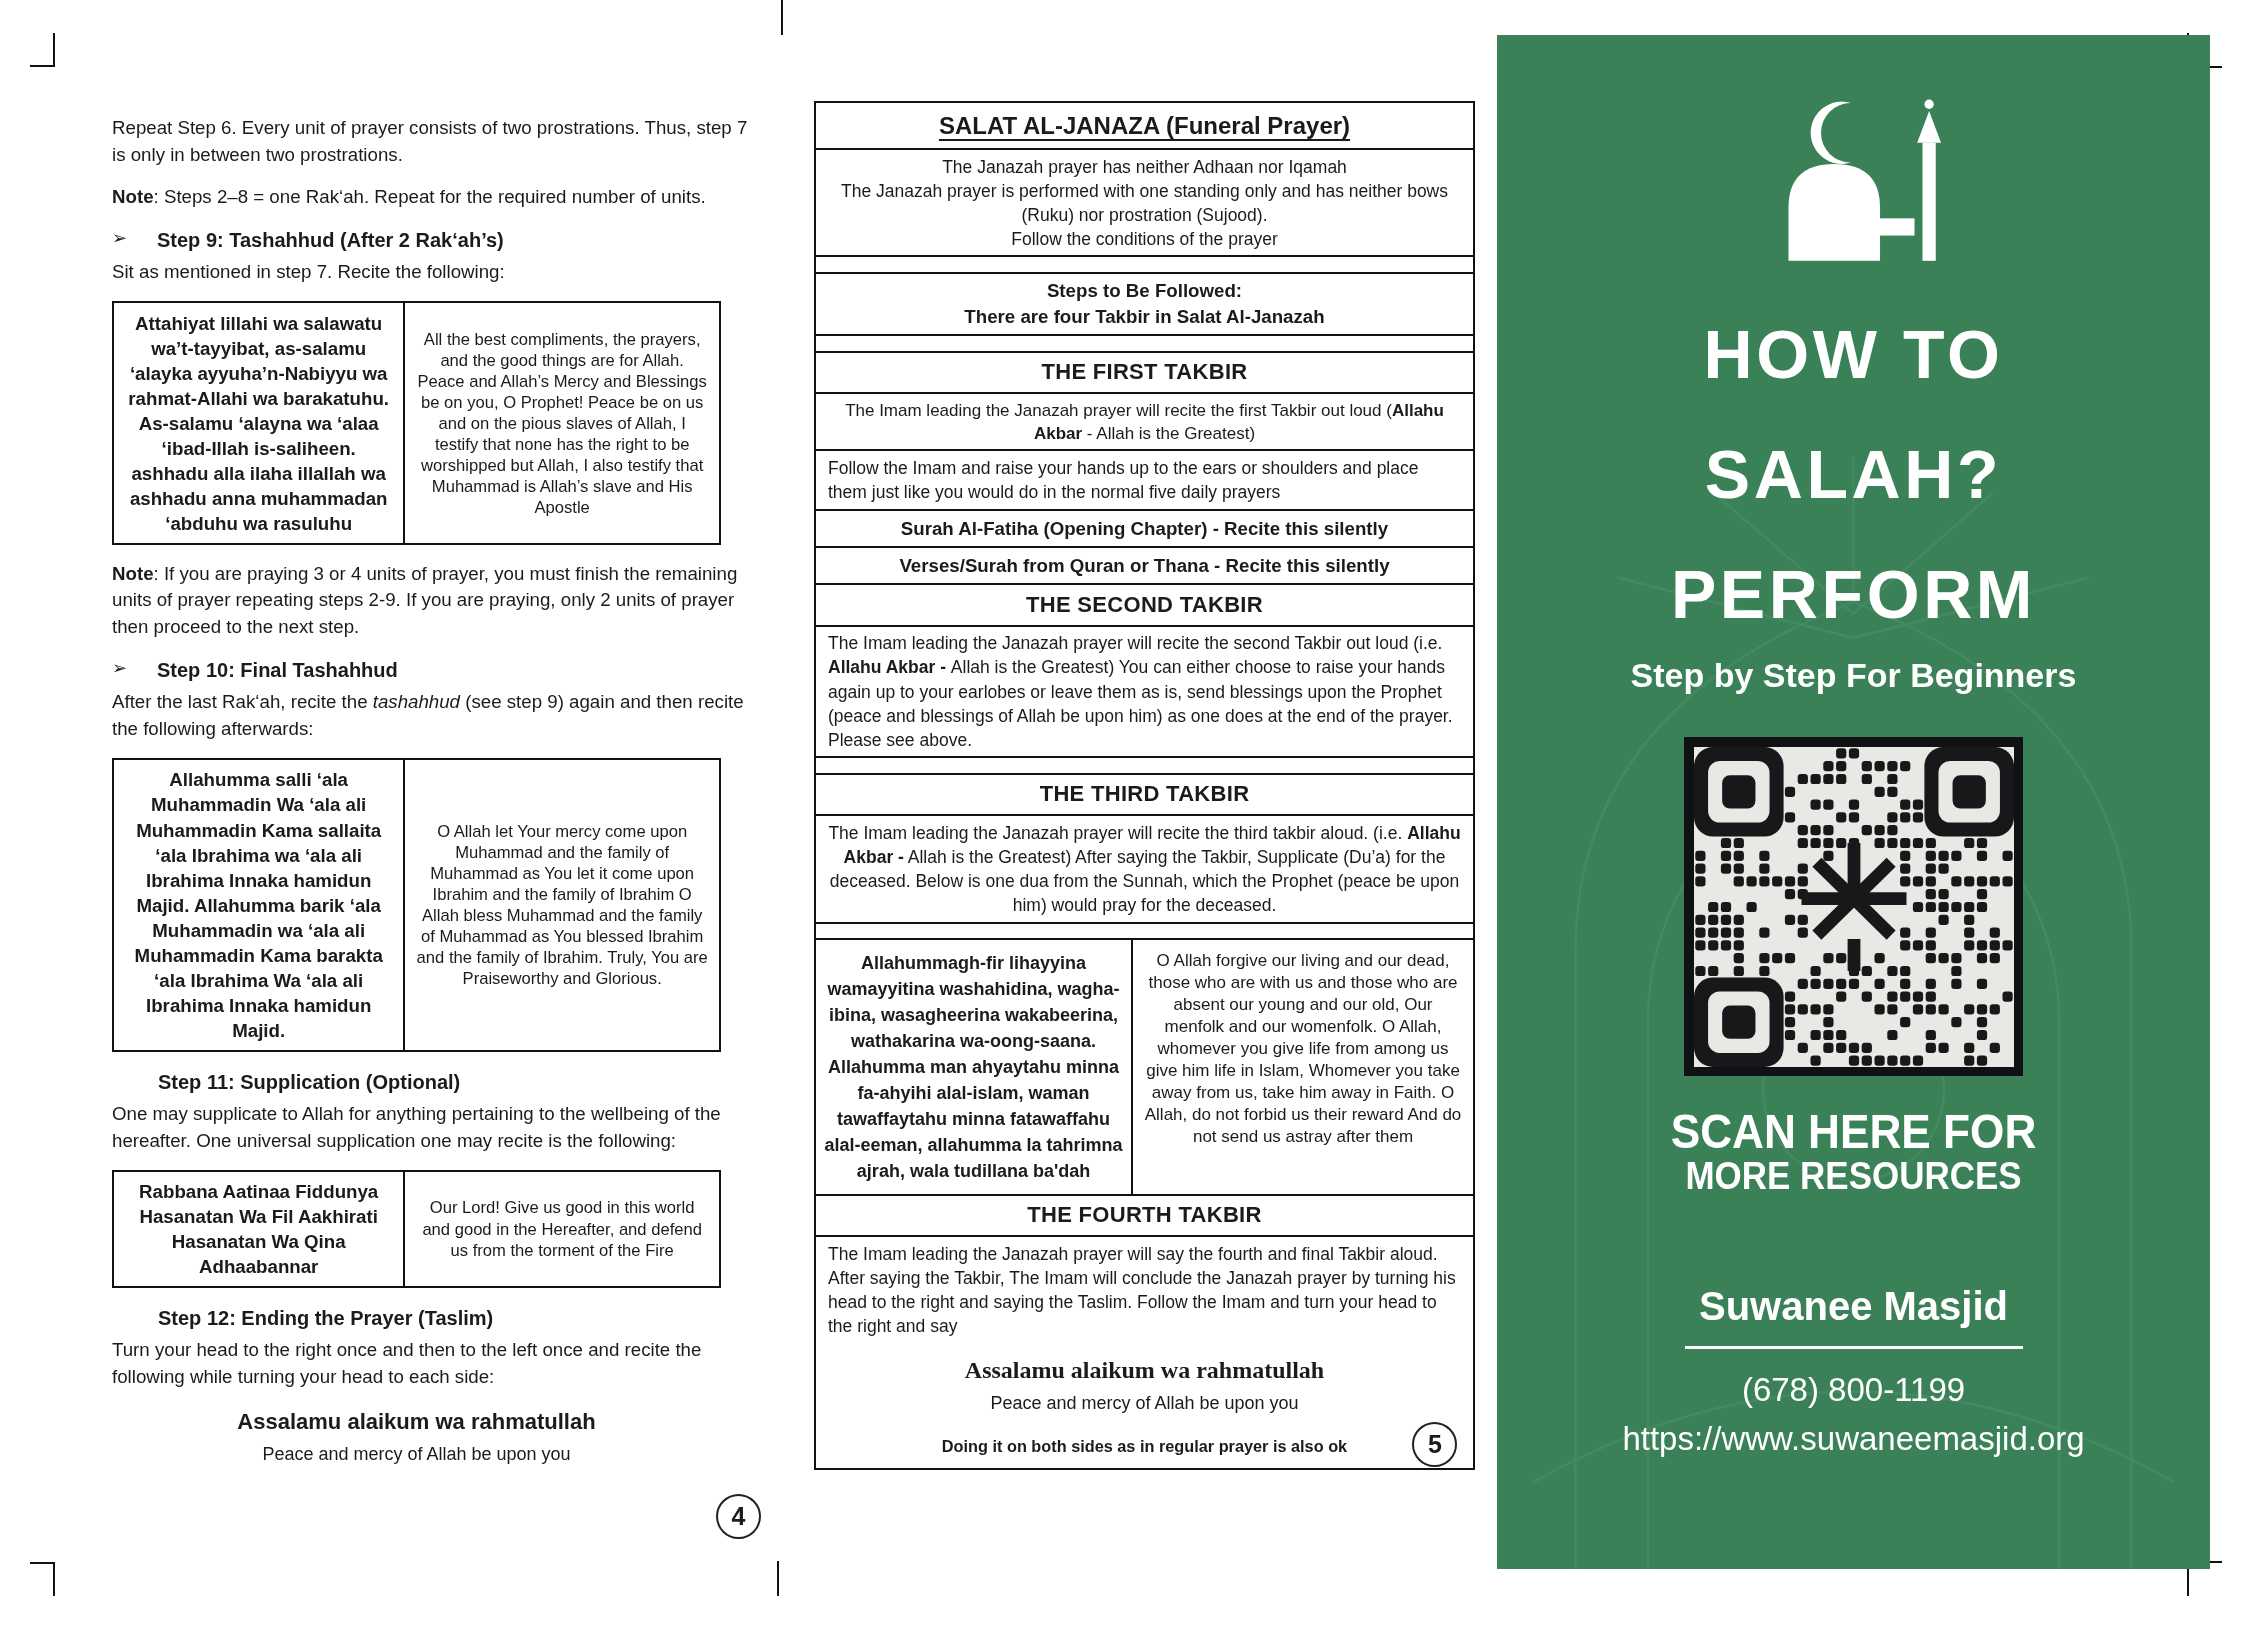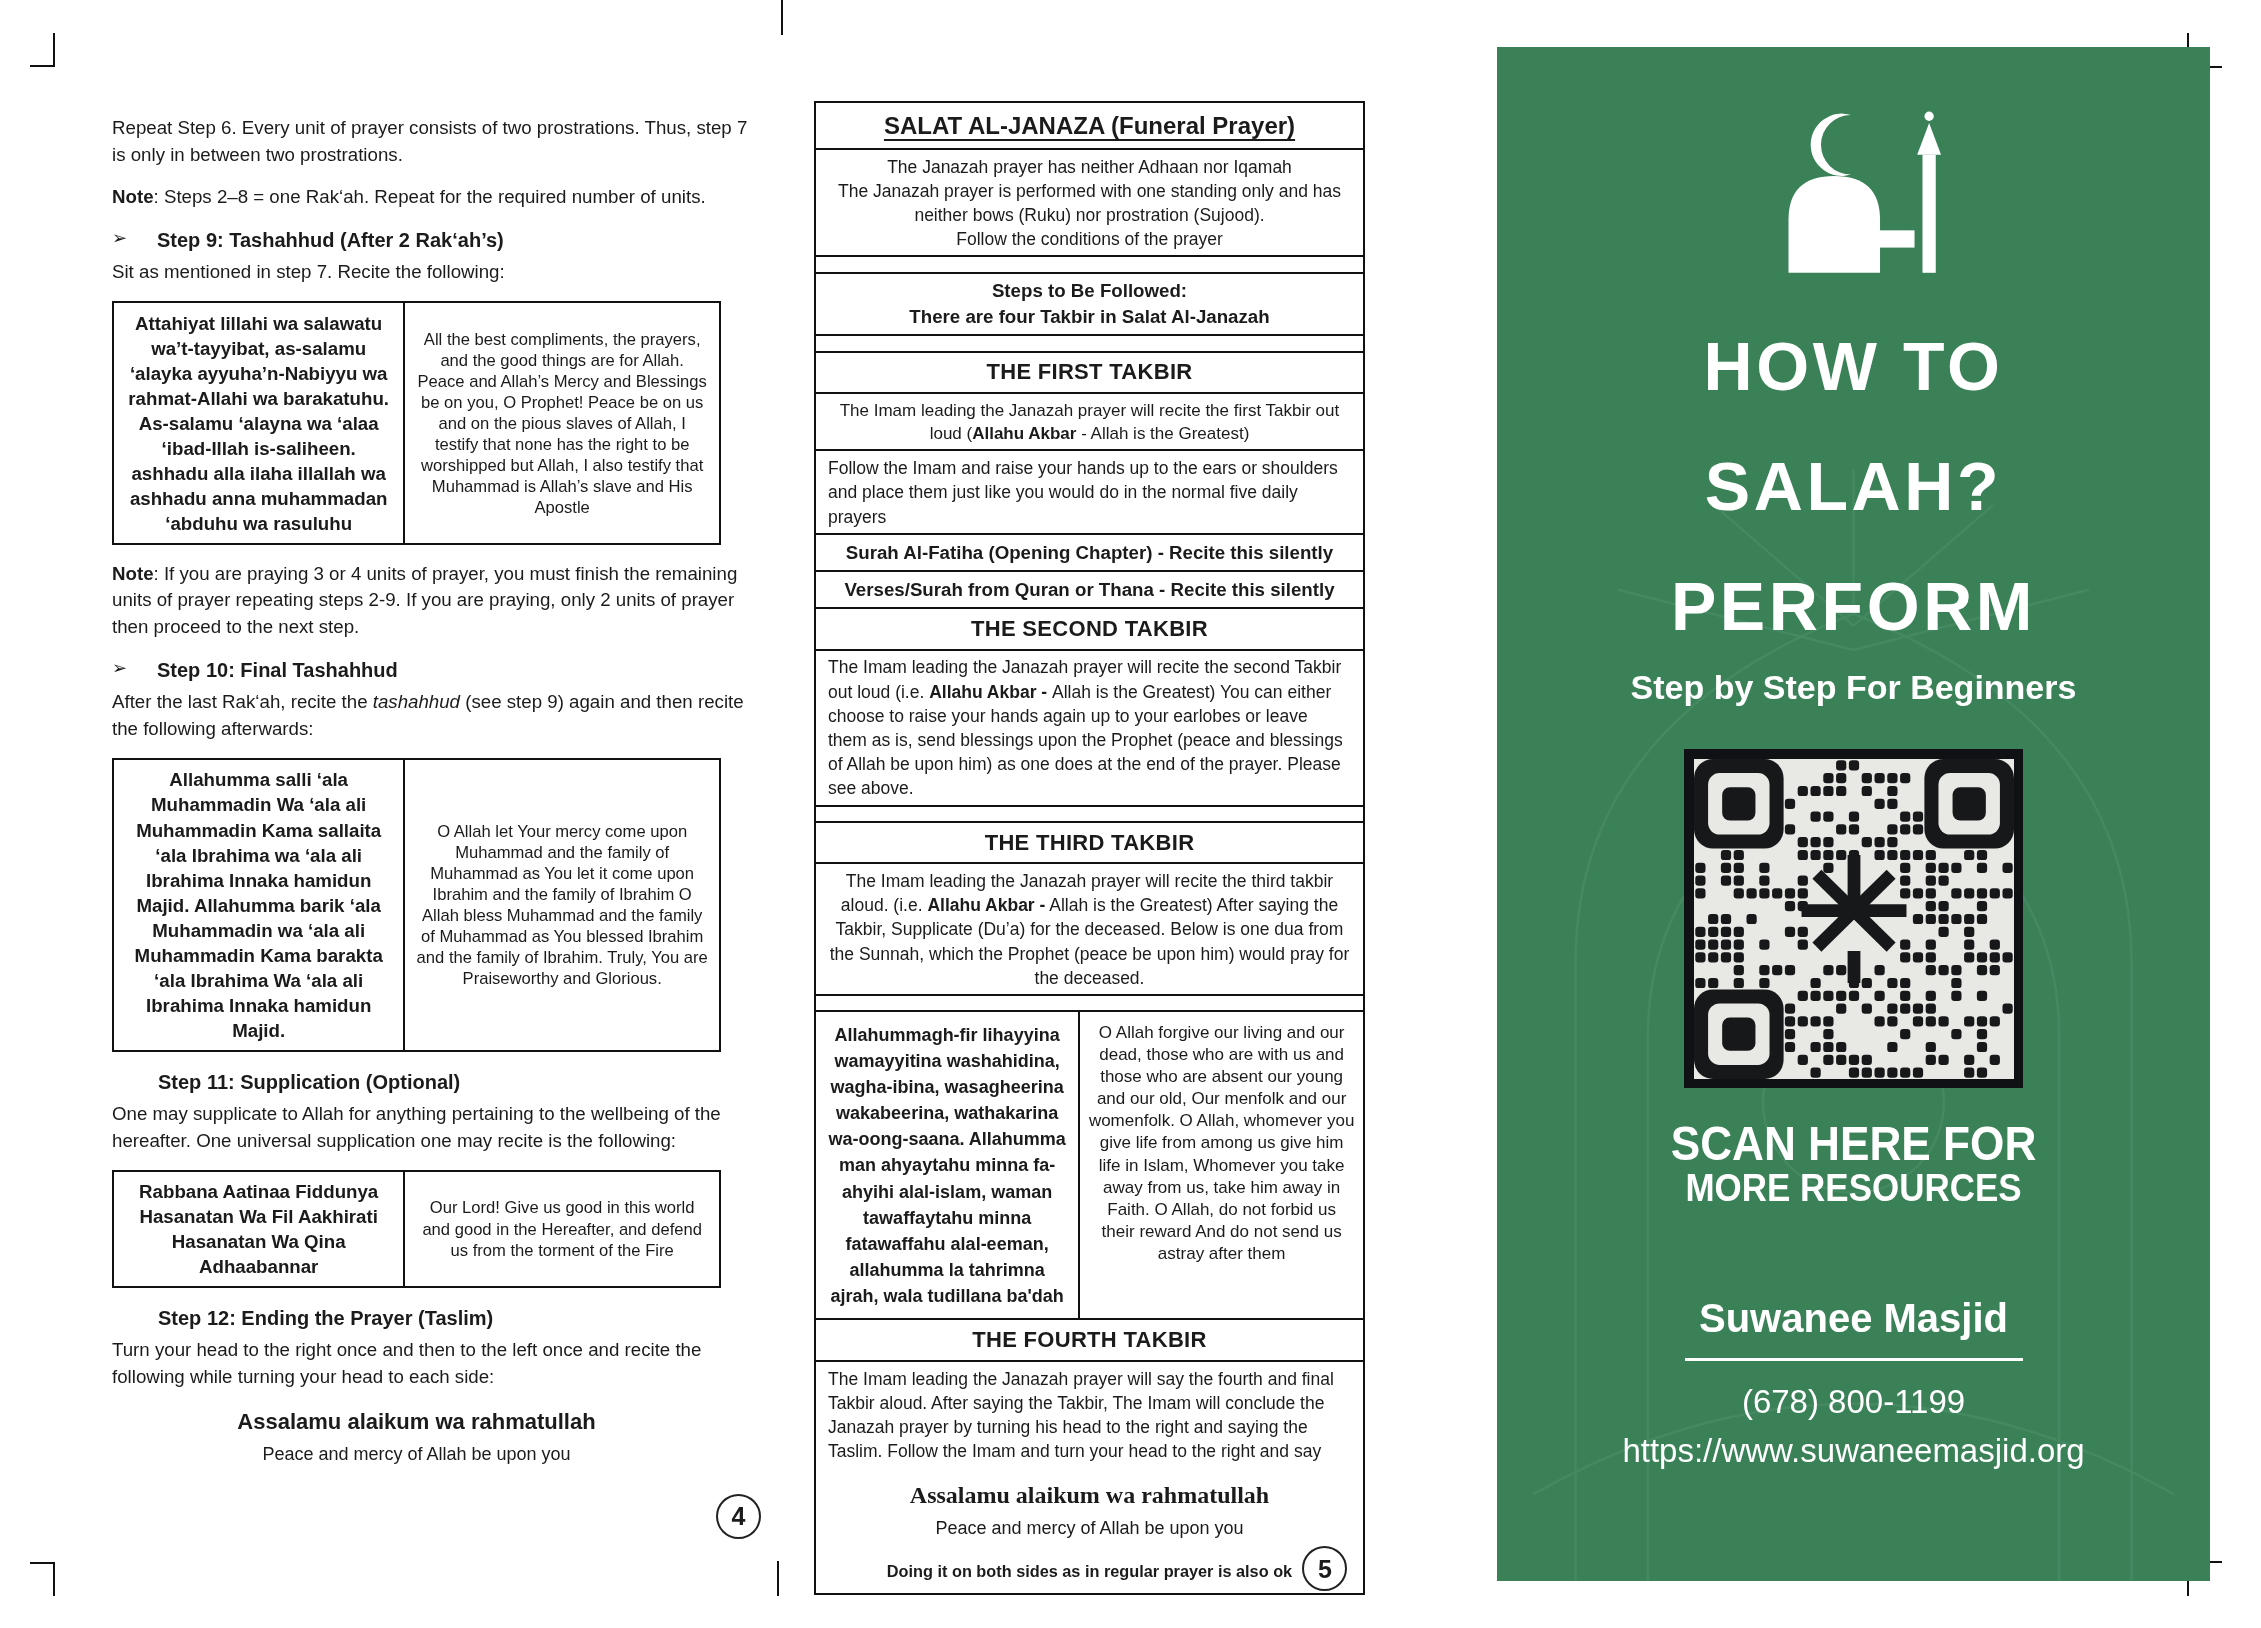--- a/index.html
+++ b/index.html
@@ -21,21 +21,21 @@
   .ltbl td{border:2.4px solid #111;text-align:center;vertical-align:middle;padding:7.2px 9.6px;}
   .ltbl .ar{width:48%;font-weight:bold;font-size:18.7px;line-height:1.34;}
   .ltbl .en{font-size:16.6px;line-height:1.27;}
   .salam{font-weight:bold;font-size:22px;text-align:center;width:609px;margin:3.6px 0 4.8px 0;}
   .salam-tr{font-size:18px;text-align:center;width:609px;}
   .pagenum{position:absolute;width:41px;height:41px;border:2.4px solid #222;border-radius:50%;
            display:flex;align-items:center;justify-content:center;
            font-weight:bold;font-size:25px;background:#fff;}
 
   
-  .panel-middle{position:absolute;left:814px;top:101px;width:551px;}
+  .panel-middle{position:absolute;left:814px;top:101px;width:661px;}
   .mbox{border:2.4px solid #111;margin-top:-2.4px;padding:4.8px 12px;
         text-align:center;font-size:17.5px;line-height:1.38;background:#fff;}
   .mbox.first{margin-top:0;}
   .mgap{height:14.5px;padding:0;}
   .mtitle{font-weight:bold;font-size:24px;padding:6px 0;}
   .mtitle span{text-decoration:underline;text-decoration-thickness:2.4px;text-underline-offset:4.8px;}
   .mhead{font-weight:bold;font-size:22px;padding:4.8px 0;letter-spacing:0.3px;}
   .mbold{font-weight:bold;font-size:18.7px;}
   .msmall{font-size:17px;line-height:1.36;}
   .mleft{text-align:left;}
@@ -44,21 +44,21 @@
   .dua-ar{width:48%;border-right:2.4px solid #111;font-weight:bold;font-size:18px;
           line-height:1.45;padding:9.6px 8.4px;text-align:center;}
   .dua-en{width:52%;font-size:17px;line-height:1.3;padding:9.6px 8.4px;text-align:center;}
   .m-salam{font-family:"Liberation Serif", serif;font-weight:bold;font-size:24px;
            text-align:center;margin:15.7px 0 3.6px 0;}
   .m-salam-tr{text-align:center;font-size:18px;margin-bottom:14.5px;}
   .footrow{position:relative;text-align:center;font-weight:bold;font-size:16.3px;padding:4.8px 48px 6px 48px;}
   .footrow .pagenum{right:3.6px;top:-8.4px;left:auto;}
 
   
-  .cover{position:absolute;left:1497px;top:47px;width:713px;height:1534px;
+  .cover{position:absolute;left:1497px;top:35px;width:713px;height:1534px;
          color:#fff;text-align:center;overflow:hidden;}
   .cover .inner{position:relative;z-index:2;}
   .ornament{position:absolute;left:0;top:0;z-index:1;opacity:.4;}
   .cover-logo{margin:55px auto 0 auto;width:199px;height:193px;}
   .cover-title{margin-top:35px;font-weight:800;font-size:68px;line-height:1;letter-spacing:3.6px;}
   .tline{margin-bottom:52px;}
   .tline:last-child{margin-bottom:0;}
   .cover-sub{font-size:34px;font-weight:bold;letter-spacing:0px;margin-top:28px;}
   .qr-wrap{width:339px;margin:42px auto 0 auto;}
   .qr-frame{padding:9.6px;background:#101114;}

